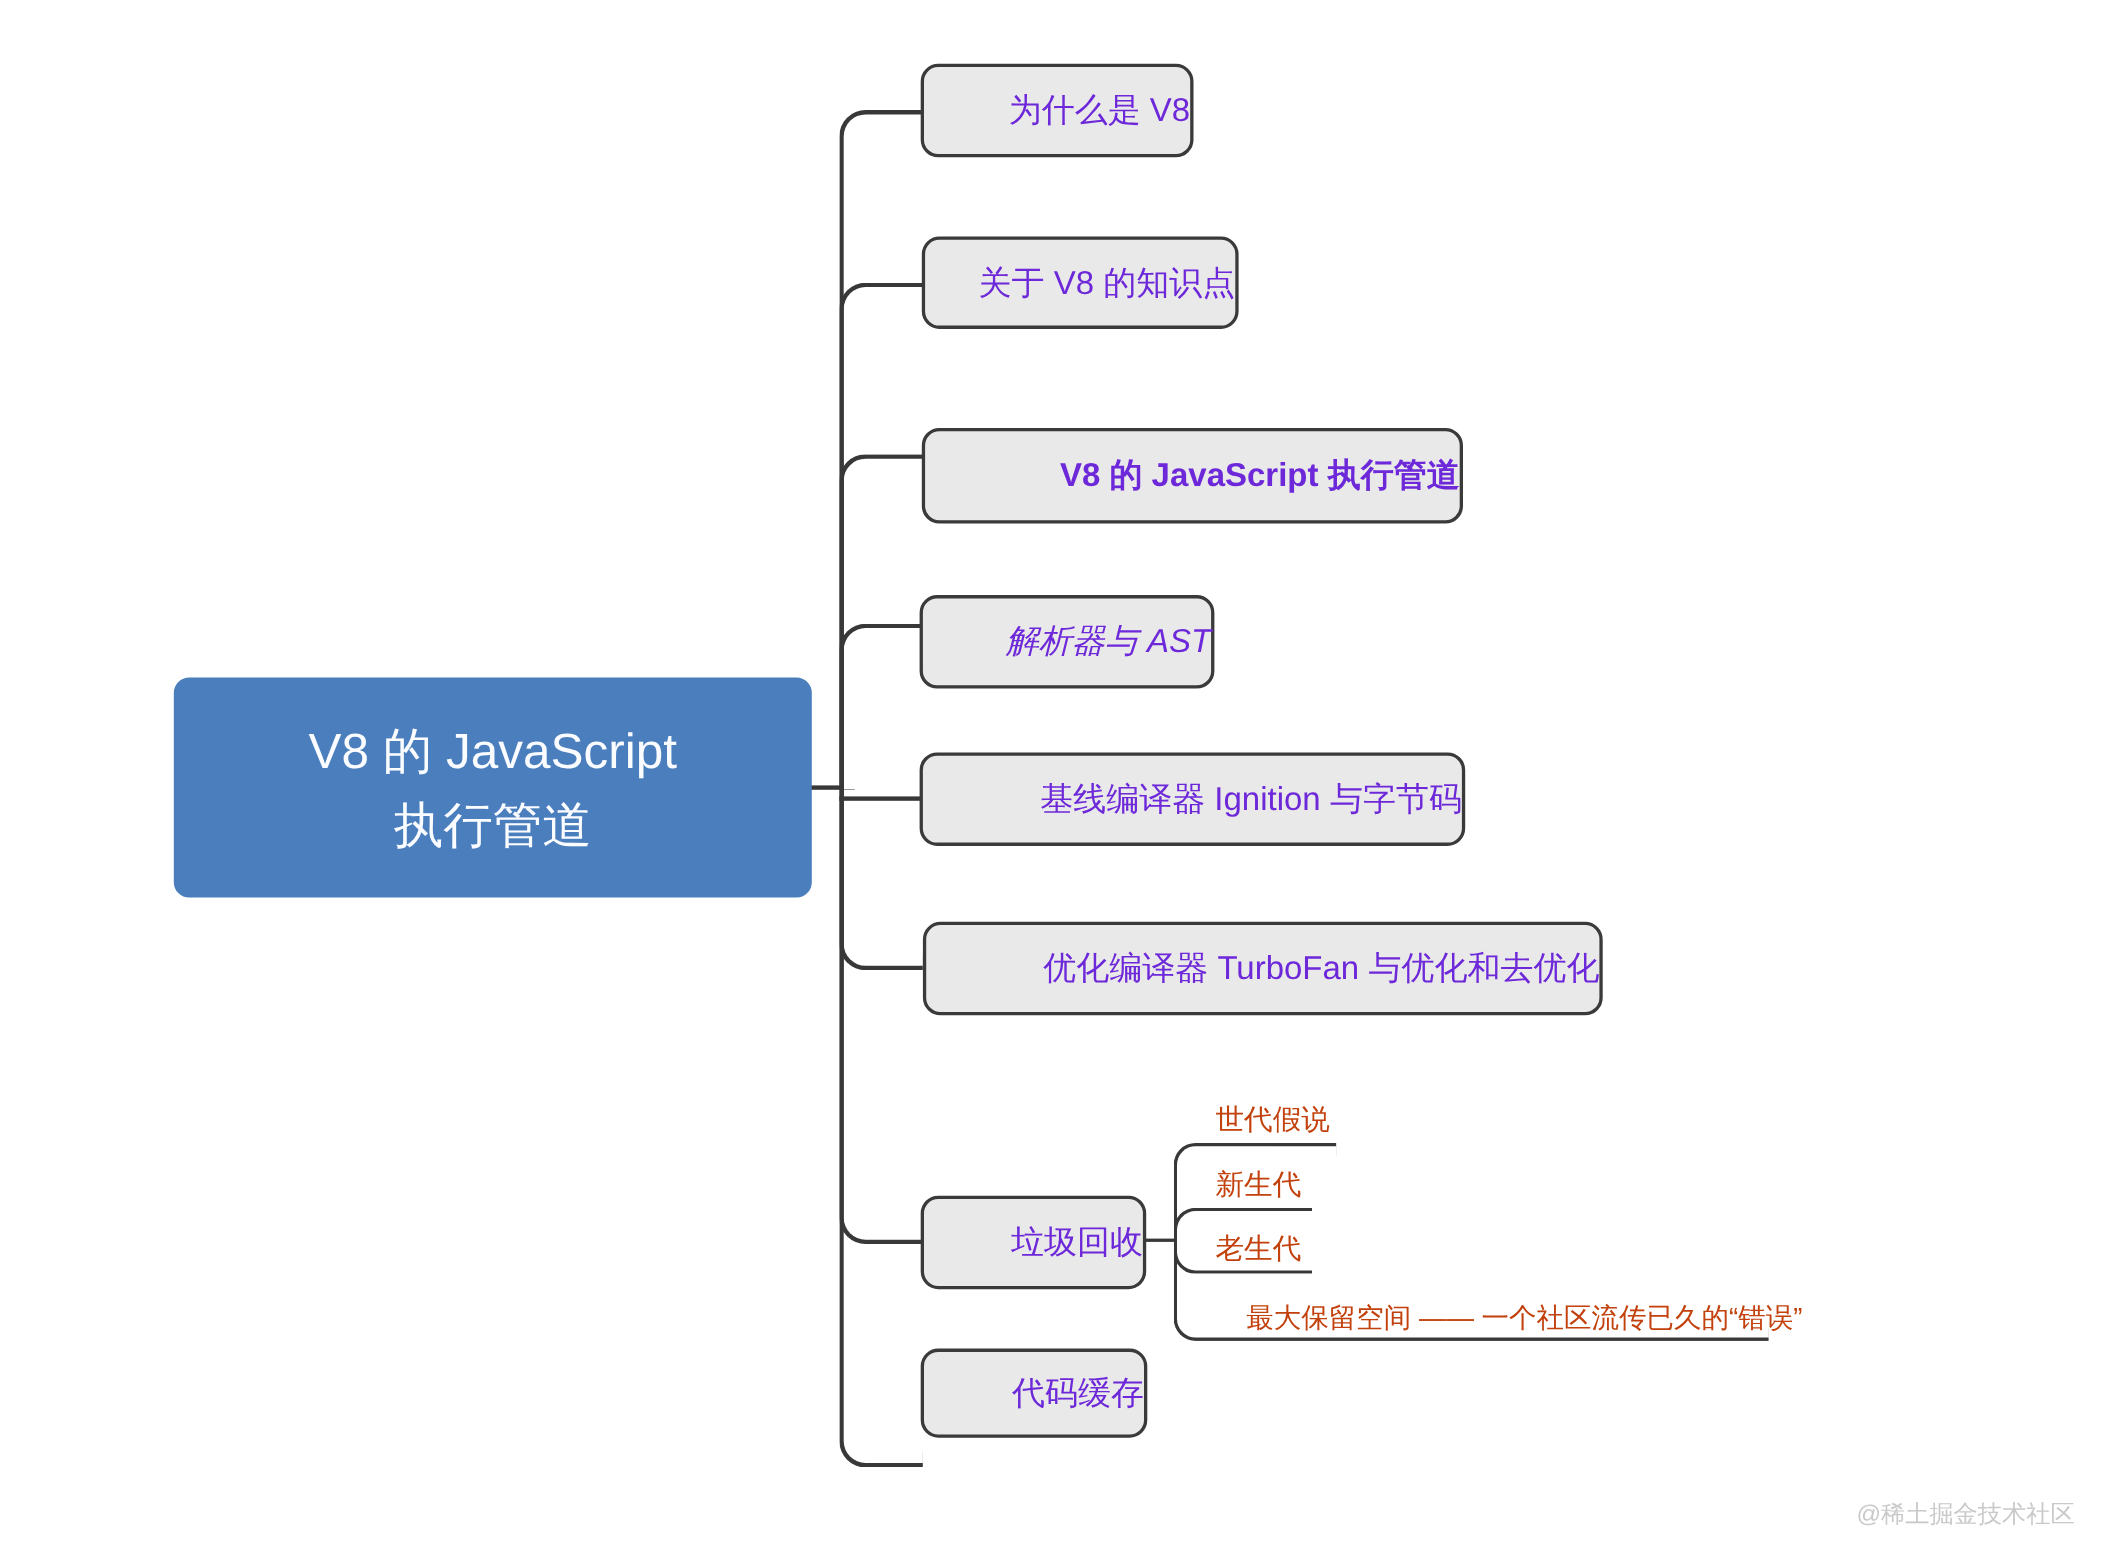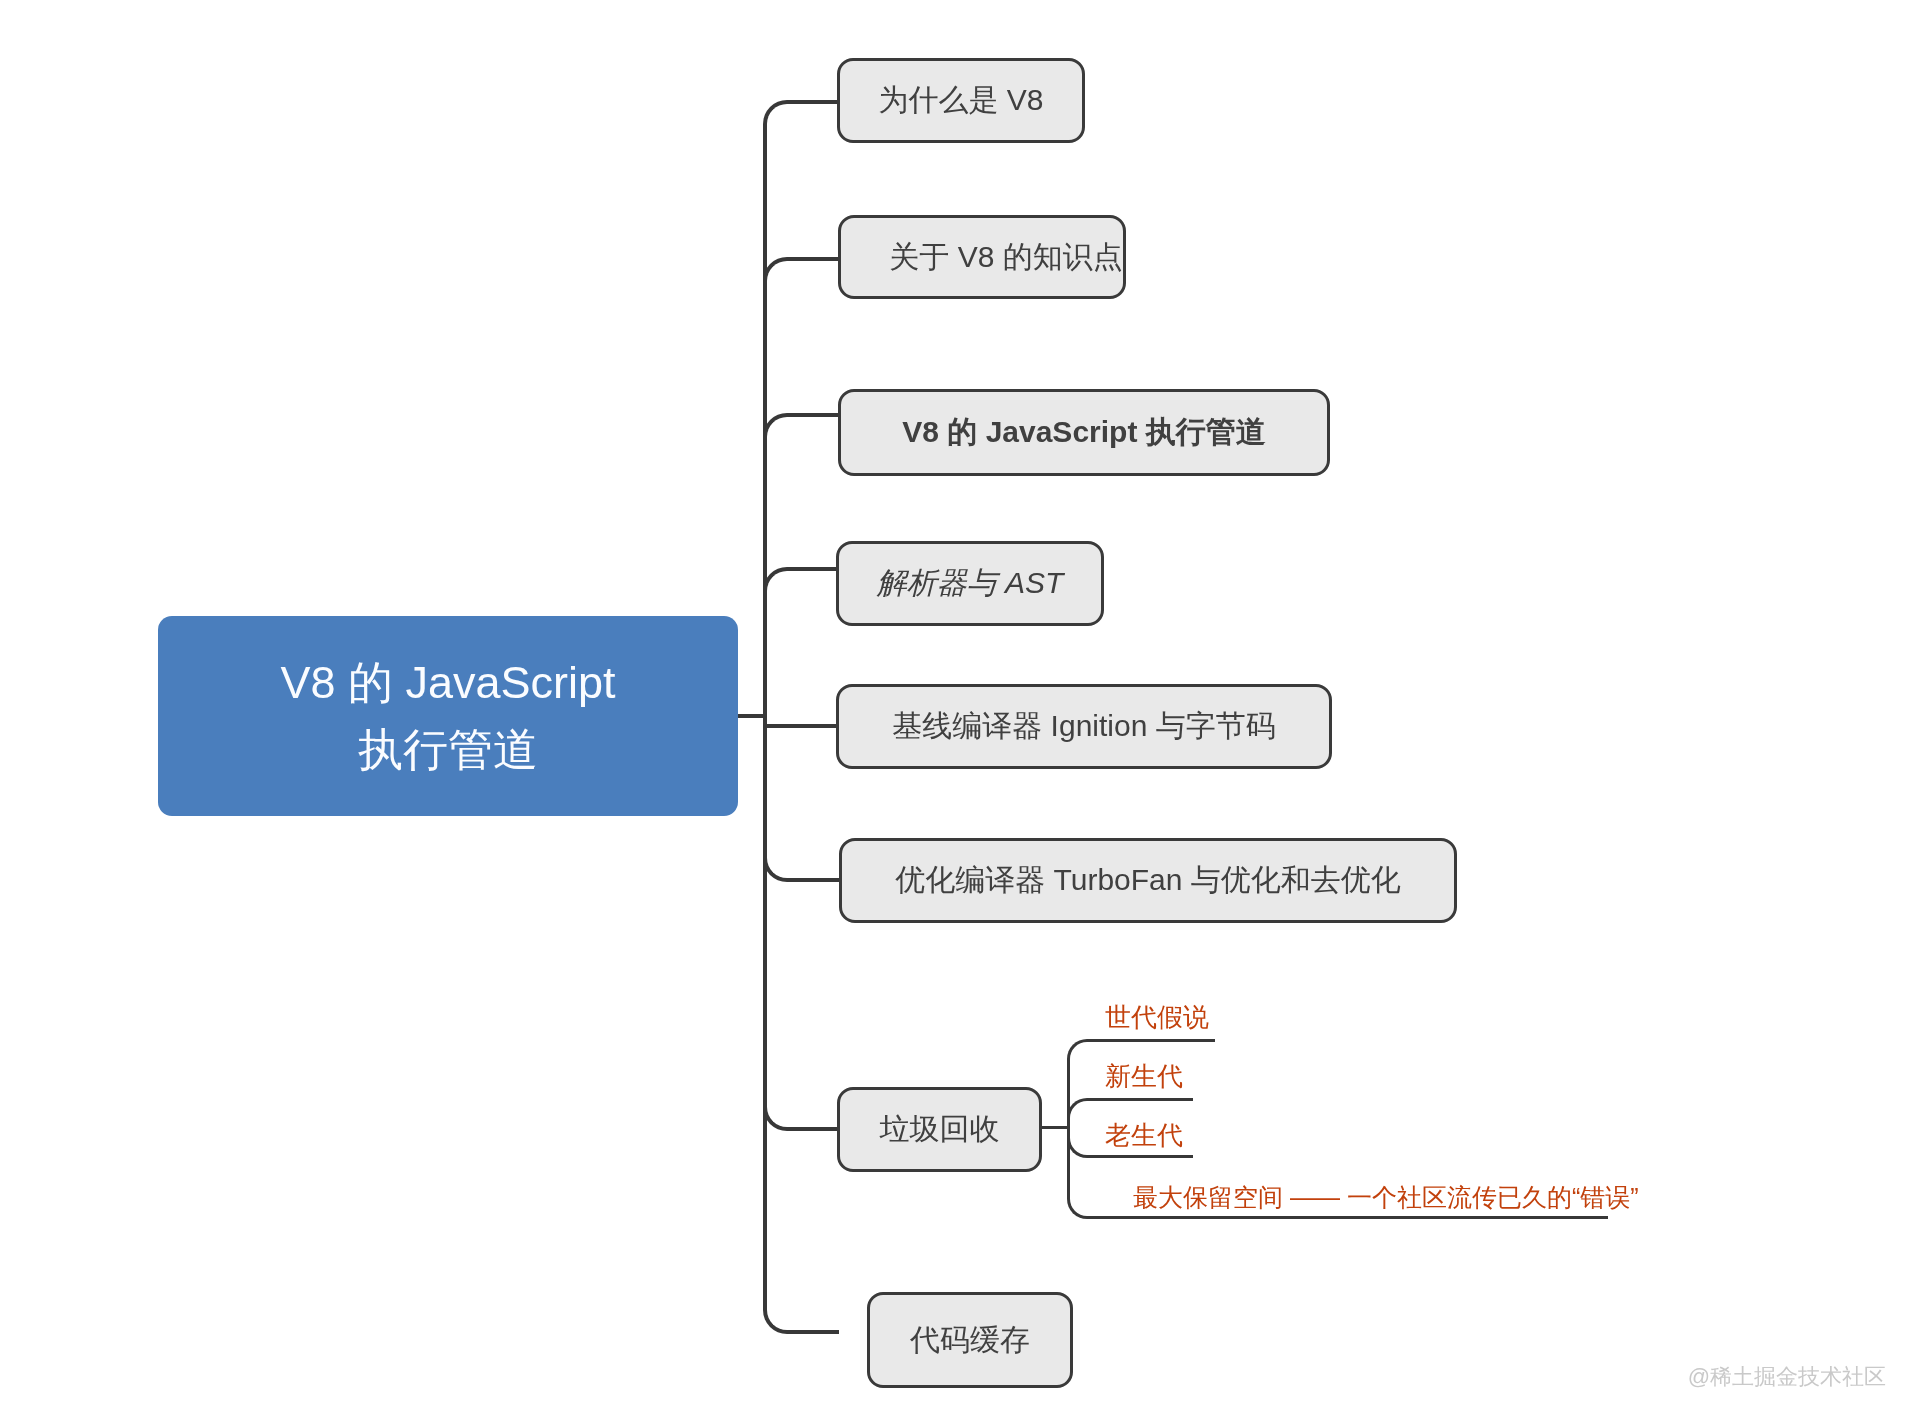--- a/index.html
+++ b/index.html
@@ -25,34 +25,34 @@
     font-size: 45px;
     line-height: 1.5;
     text-align: left;
     box-sizing: border-box;
   }
   .branch-node {
     position: absolute;
     background: #e9e9e9;
     border: 3px solid #3a3a3a;
     border-radius: 16px;
-    display: flex; align-items: center; justify-content: center;
-    color: #404040;
+    display: flex; align-items: center; justify-content: flex-end;
+    color: #6d28d9;
     font-size: 30px;
     white-space: nowrap;
     box-sizing: border-box;
   }
   .b1 { left: 837px; top:  58px; width: 248px; height: 85px; }
   .b2 { left: 838px; top: 215px; width: 288px; height: 84px; padding-left: 48px; }
   .b3 { left: 838px; top: 389px; width: 492px; height: 87px; font-weight: bold; }
   .b4 { left: 836px; top: 541px; width: 268px; height: 85px; font-style: italic; }
   .b5 { left: 836px; top: 684px; width: 496px; height: 85px; }
   .b6 { left: 839px; top: 838px; width: 618px; height: 85px; }
   .b7 { left: 837px; top: 1087px; width: 205px; height: 85px; }
-  .b8 { left: 837px; top: 1292px; width: 206px; height: 96px; margin-left: 30px; }
+  .b8 { left: 837px; top: 1226px; width: 206px; height: 81px; }
 
   
   .conn { position: absolute; box-sizing: border-box; }
   .elbow-up {           
     border-left: 4px solid #383838;
     border-top: 4px solid #383838;
     border-top-left-radius: 24px;
   }
   .elbow-down {         
     border-left: 4px solid #383838;

